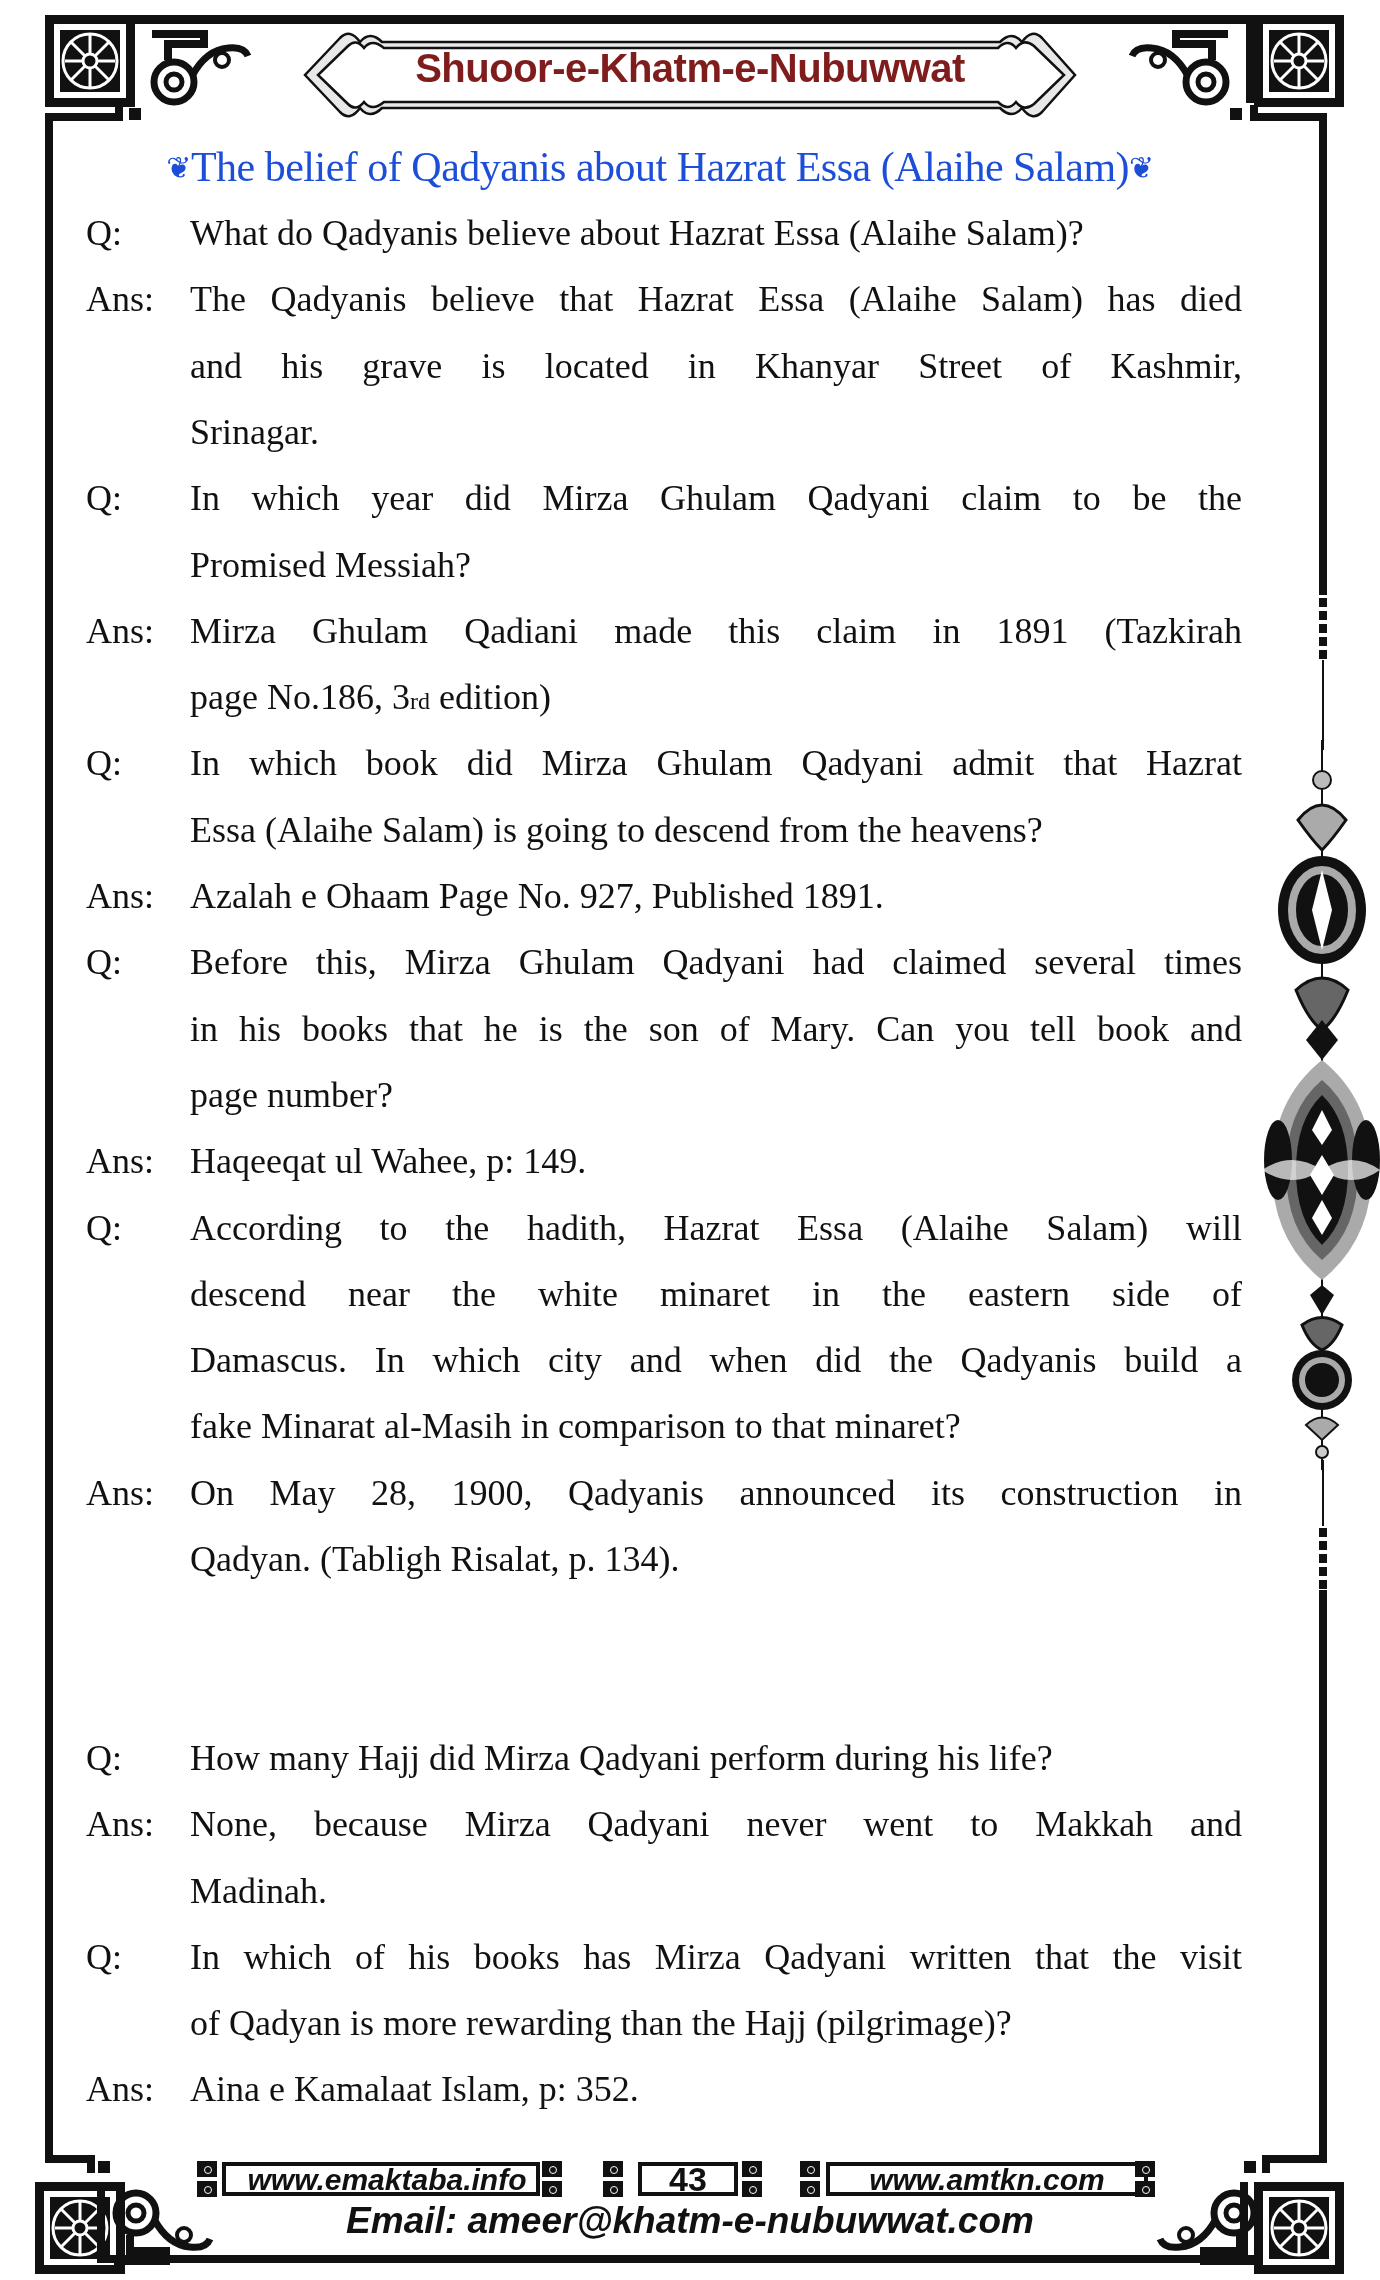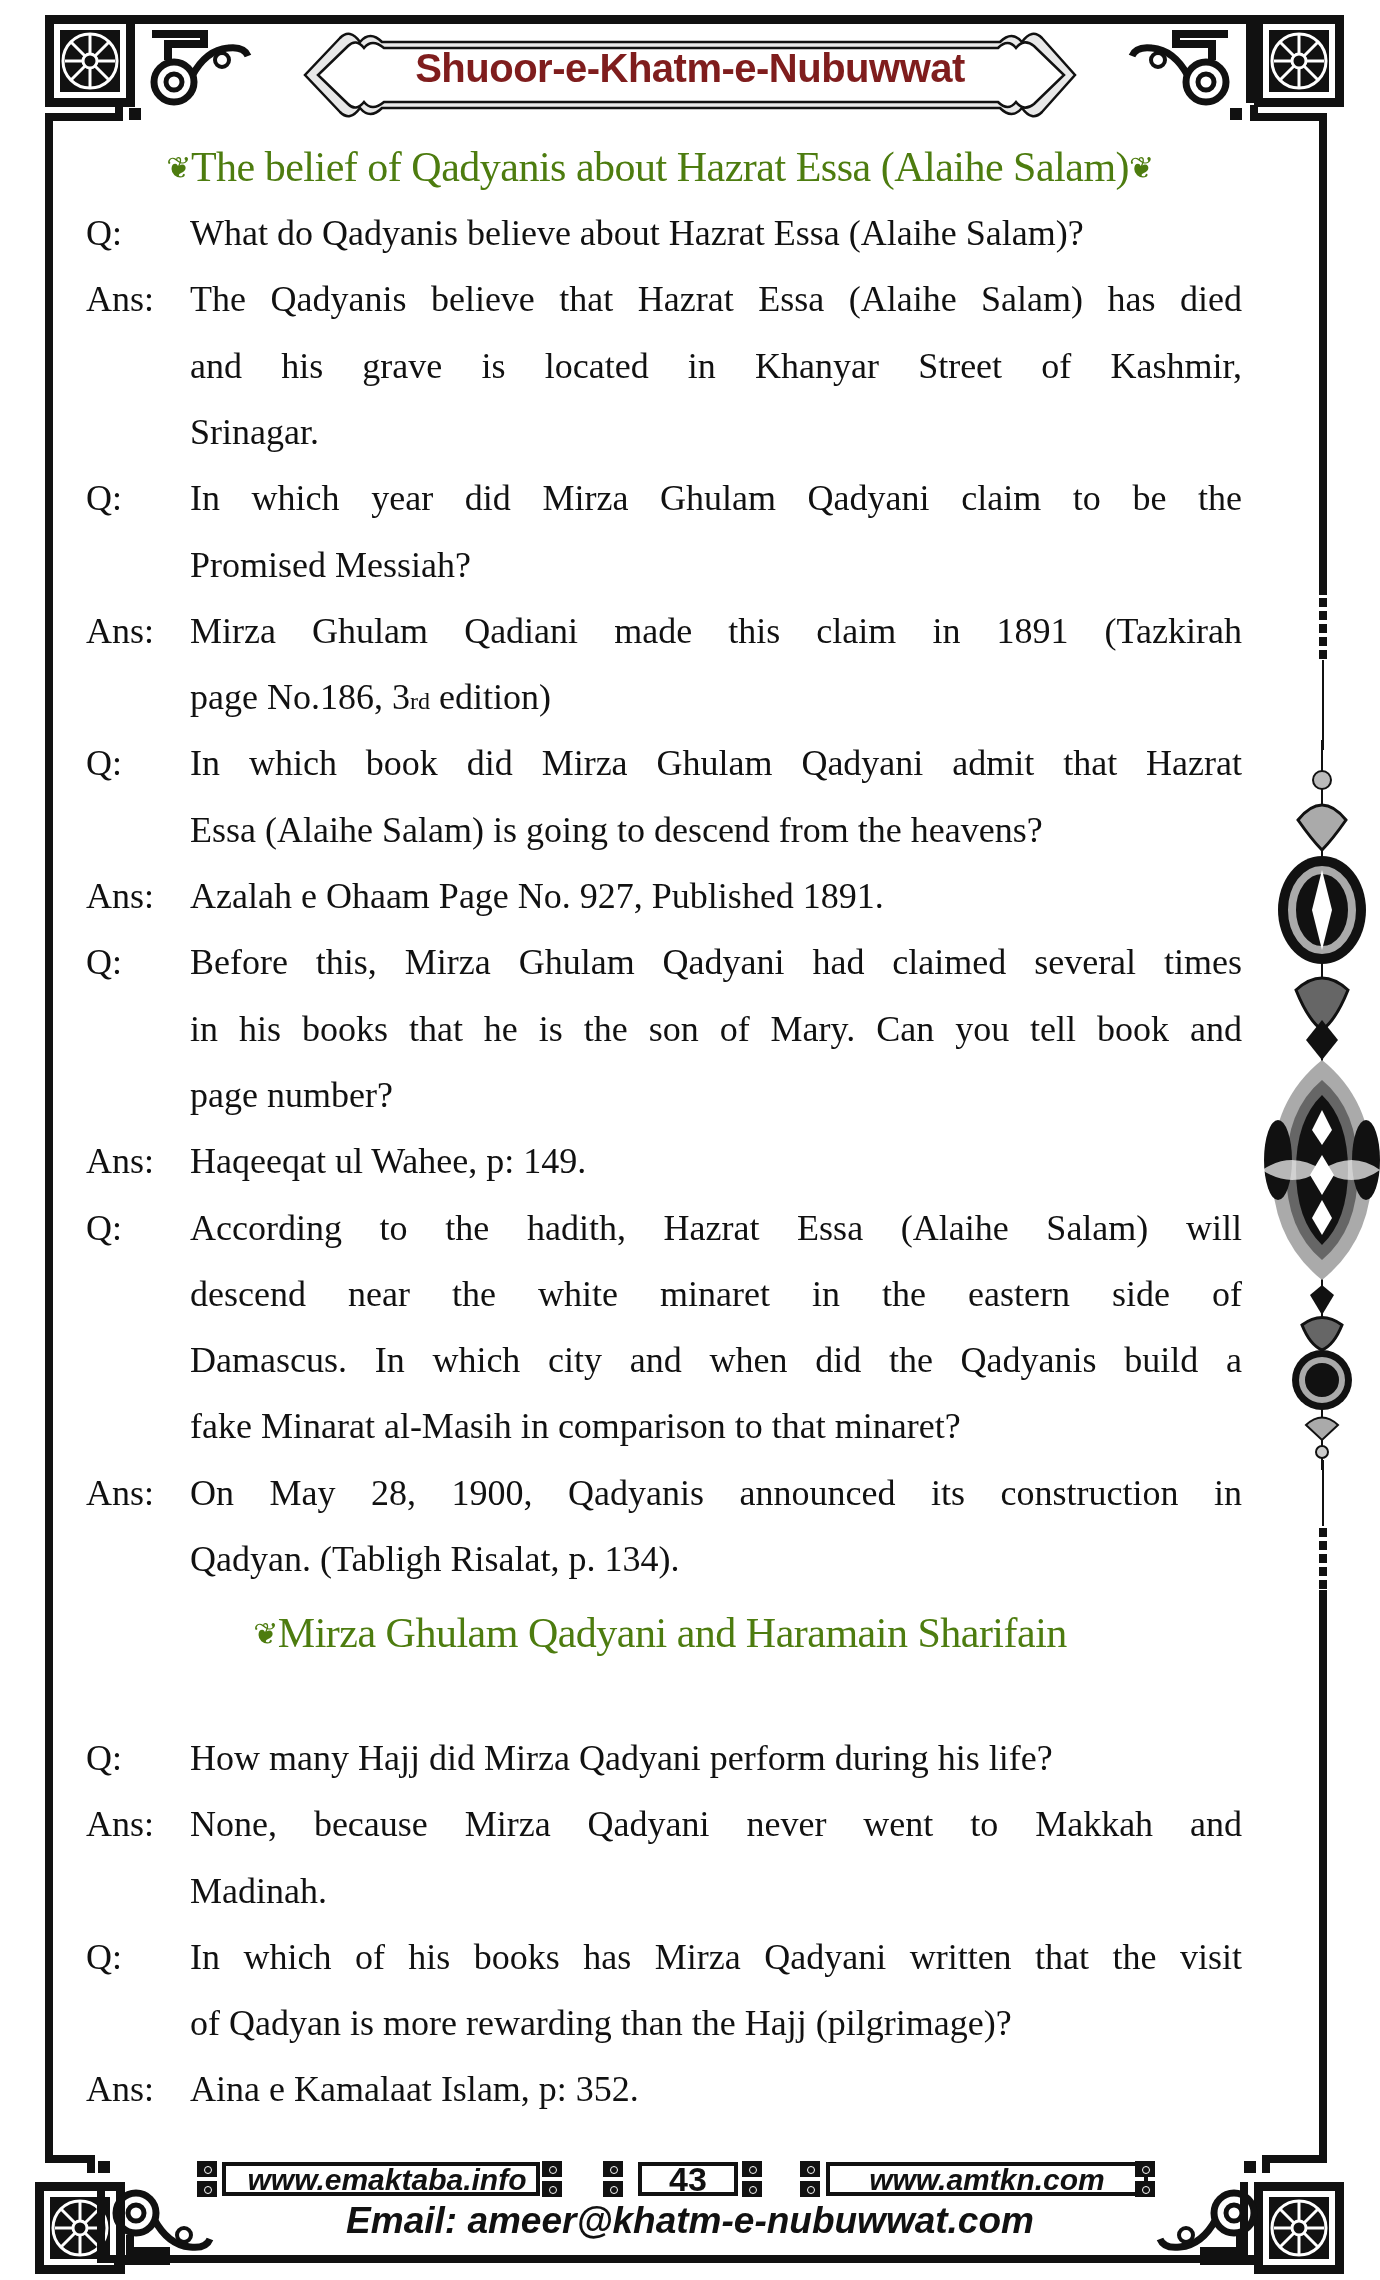--- a/index.html
+++ b/index.html
@@ -15,21 +15,21 @@
   .scroll svg { width:100%; height:100%; display:block; }
 
   
   .banner { position:absolute; left:300px; top:30px; width:780px; height:90px; }
   .banner svg { position:absolute; left:0; top:0; width:100%; height:100%; }
   .banner-title { position:absolute; left:0; right:0; top:16px; text-align:center;
     font-family:"Liberation Sans", sans-serif; font-weight:bold; font-size:40px; letter-spacing:-0.5px; color:#7f1d1d; }
 
   
   .heading { position:absolute; left:60px; width:1200px; text-align:center;
-    font-family:"Liberation Serif", serif; font-size:42px; color:#4d7c0f; line-height:66px; letter-spacing:-0.5px; }
+    font-family:"Liberation Serif", serif; font-size:42px; color:#1d4ed8; line-height:66px; letter-spacing:-0.5px; }
   .deco { display:inline-block; font-size:30px; vertical-align:middle; position:relative; top:-3px; }
 
   
   .qa { position:absolute; left:0; width:1380px; }
   .qa-label { position:absolute; left:86px; font-family:"Liberation Serif", serif; font-size:36px; line-height:66px; }
   .qa-line { position:absolute; left:190px; width:1052px; font-family:"Liberation Serif", serif;
     font-size:36px; line-height:66px; white-space:nowrap; text-align:justify; text-align-last:justify; }
   .qa-line.last { text-align-last:left; }
   .qa-line sup, .sup { font-size:24px; vertical-align:baseline; }
 
@@ -183,21 +183,20 @@
     <path d="M48 16 Q56 8 64 18 Q72 8 84 18 L698 18 Q708 8 716 18 Q724 8 734 16 L764 45 L734 74 Q724 82 716 72 Q708 82 698 72 L84 72 Q72 82 64 72 Q56 82 48 74 L18 45 Z" fill="#fff" stroke="#111" stroke-width="2.5"></path>
   </svg>
   <div class="banner-title">Shuoor-e-Khatm-e-Nubuwwat</div>
 </div>
 
 <div class="heading" style="top:134px;">
   <span class="deco">❦</span><span>The belief of Qadyanis about Hazrat Essa (Alaihe Salam)</span><span class="deco">❦</span>
 </div>
 
 <div class="heading" style="top:1600px;">
-  <div><span class="deco">❦</span><span>Mirza Ghulam Qadyani and Haramain Sharifain</span></div>
 </div>
 
 <div id="qa-container">
     <div class="qa">
       <span class="qa-label" style="top: 200px;">Q:</span>
       <div class="qa-line last" style="top: 200px;">What do Qadyanis believe about Hazrat Essa (Alaihe Salam)?</div>
     </div>
     <div class="qa">
       <span class="qa-label" style="top: 266.3px;">Ans:</span>
       <div class="qa-line" style="top: 266.3px;">The Qadyanis believe that Hazrat Essa (Alaihe Salam) has died</div>

